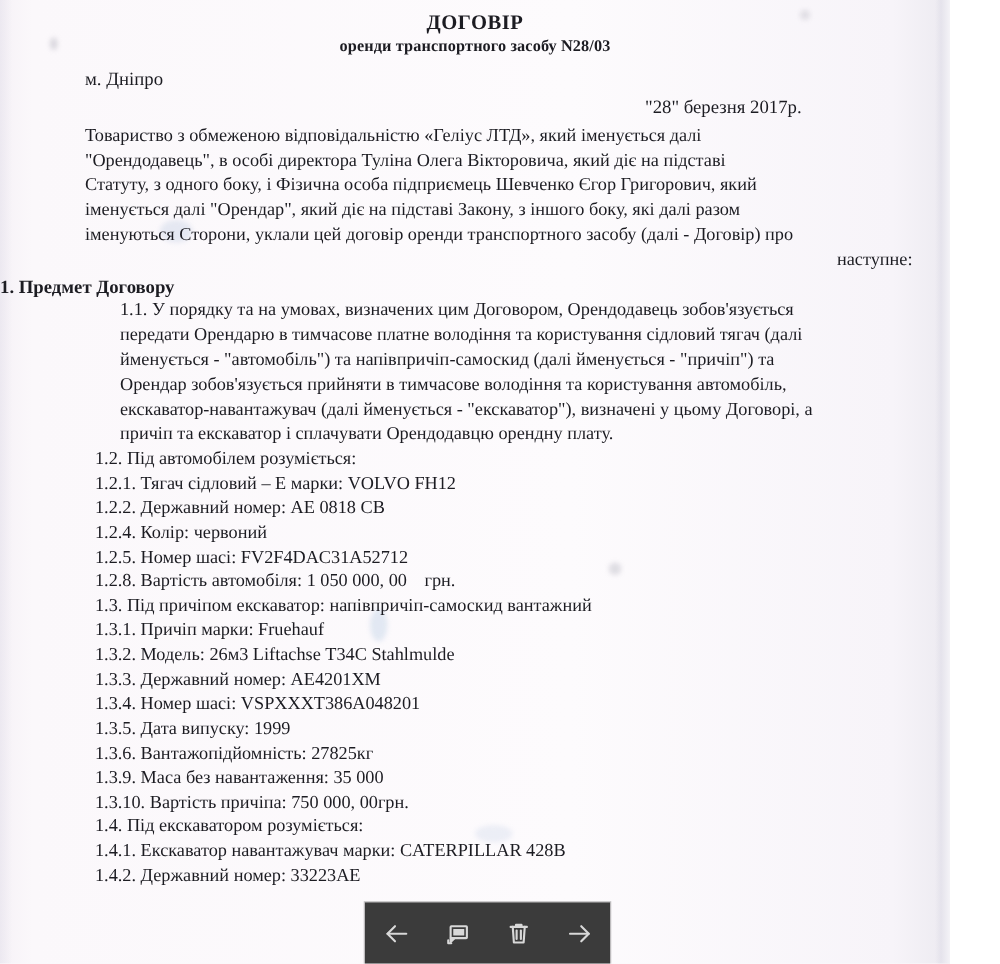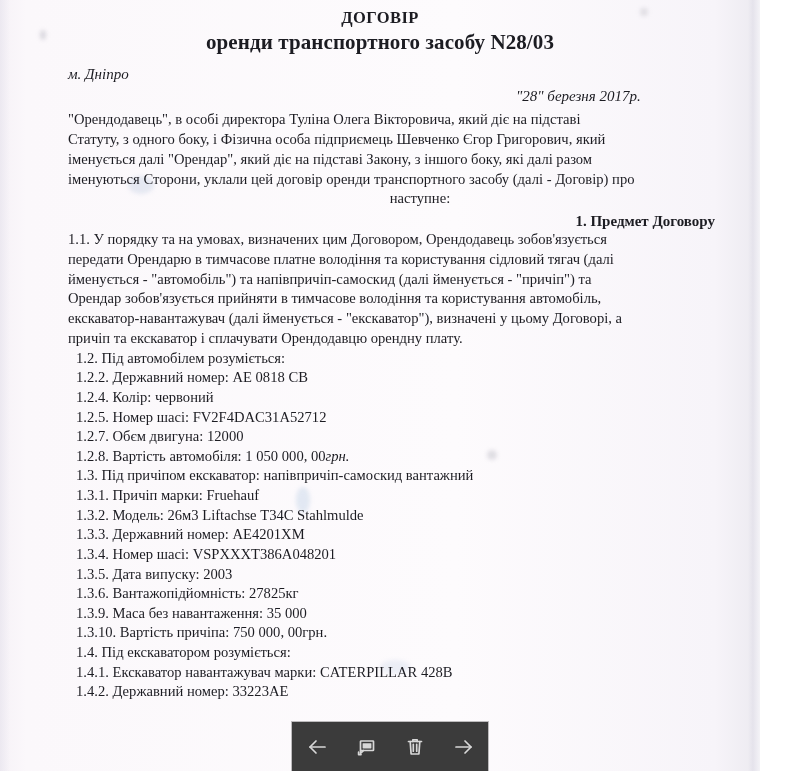--- a/index.html
+++ b/index.html
@@ -68,33 +68,32 @@
     text-align: center;
     margin-top: 9px;
   }
   .doc-title {
     font-size: 16.5px;
     font-weight: bold;
     letter-spacing: 0.4px;
     line-height: 1.15;
   }
   .doc-subtitle {
-    font-size: 21px;
+    font-size: 13px;
     font-weight: bold;
     letter-spacing: 0.1px;
     line-height: 1.3;
     margin-top: 1px;
   }
 
   
   .placedate {
     position: relative;
     height: 44px;
     margin-top: 10px;
-    font-style: italic;
   }
   .city {
     position: absolute;
     left: 68px;
     top: 0px;
     font-size: 15px;
   }
   .date {
     position: absolute;
     left: 516px;
@@ -104,55 +103,55 @@
 
   
   .preamble {
     margin: 0 30px 0 68px;
     font-size: 14.6px;
     line-height: 1.355;
     text-align: justify;
     text-justify: inter-word;
   }
   .preamble .last-line {
-    text-align: center;
+    text-align: right;
     margin-left: 42px;
   }
 
   
   .section-heading {
-    text-align: right;
+    text-align: left;
     font-size: 15px;
     font-weight: bold;
     margin-top: 4px;
     margin-bottom: 0px;
     padding-right: 45px;
   }
 
   
   .clause-block {
-    margin: 0 30px 0 68px;
+    margin: 0 30px 0 96px;
     font-size: 14.6px;
     line-height: 1.355;
     text-align: justify;
     text-justify: inter-word;
   }
   .clause-block .last-line { text-align: left; }
 
   
   .lines {
     margin: 0 0 0 76px;
     font-size: 14.6px;
     line-height: 1.345;
   }
   .line {
     white-space: nowrap;
   }
   .line .em {
-    font-style: italic;
+    padding-left: 14px;
   }
 
   
   .toolbar {
     position: absolute;
     left: 292px;
     top: 722px;
     width: 196px;
     height: 49px;
     background: #3b3b3b;
@@ -204,51 +203,52 @@
       <div class="doc-title">ДОГОВІР</div>
       <div class="doc-subtitle">оренди транспортного засобу N28/03</div>
     </div>
 
     <div class="placedate">
       <div class="city">м. Дніпро</div>
       <div class="date">"28" березня 2017р.</div>
     </div>
 
     <div class="preamble" id="preamble">
+        <div>Товариство з обмеженою відповідальністю «Геліус ЛТД», який іменується далі</div>
         <div>"Орендодавець", в особі директора Туліна Олега Вікторовича, який діє на підставі</div>
         <div>Статуту, з одного боку, і Фізична особа підприємець Шевченко Єгор Григорович, який</div>
         <div>іменується далі "Орендар", який діє на підставі Закону, з іншого боку, які далі разом</div>
         <div>іменуються Сторони, уклали цей договір оренди транспортного засобу (далі - Договір) про</div>
         <div class="last-line">наступне:</div>
       </div>
 
     <div class="section-heading">1. Предмет Договору</div>
 
     <div class="clause-block" id="clause11">
         <div>1.1. У порядку та на умовах, визначених цим Договором, Орендодавець зобов'язується</div>
         <div>передати Орендарю в тимчасове платне володіння та користування сідловий тягач (далі</div>
         <div>йменується - "автомобіль") та напівпричіп-самоскид (далі йменується - "причіп") та</div>
         <div>Орендар зобов'язується прийняти в тимчасове володіння та користування автомобіль,</div>
         <div>екскаватор-навантажувач (далі йменується - "екскаватор"), визначені у цьому Договорі, а</div>
         <div class="last-line">причіп та екскаватор і  сплачувати Орендодавцю орендну плату.</div>
       </div>
 
     <div class="lines" id="lines">
         <div class="line"><span>1.2. </span><span>Під автомобілем розуміється:</span></div>
+        <div class="line"><span>1.2.1. </span><span>Тягач сідловий – Е марки: VOLVO FH12</span></div>
         <div class="line"><span>1.2.2. </span><span>Державний номер: АЕ 0818 СВ</span></div>
         <div class="line"><span>1.2.4. </span><span>Колір: червоний</span></div>
         <div class="line"><span>1.2.5. </span><span>Номер шасі: FV2F4DAC31A52712</span></div>
-        <div class="line"><span>1.2.7. </span><span>Обєм двигуна: 12000</span></div>
         <div class="line"><span>1.2.8. </span><span>Вартість автомобіля: 1 050 000, 00</span><span class="em">грн.</span></div>
         <div class="line"><span>1.3. </span><span>Під причіпом екскаватор: напівпричіп-самоскид вантажний</span></div>
         <div class="line"><span>1.3.1. </span><span>Причіп марки: Fruehauf</span></div>
         <div class="line"><span>1.3.2. </span><span>Модель: 26м3 Liftachse Т34С Stahlmulde</span></div>
         <div class="line"><span>1.3.3. </span><span>Державний номер: АЕ4201ХМ</span></div>
         <div class="line"><span>1.3.4. </span><span>Номер шасі: VSPXXXT386A048201</span></div>
-        <div class="line"><span>1.3.5. </span><span>Дата випуску: 2003</span></div>
+        <div class="line"><span>1.3.5. </span><span>Дата випуску: 1999</span></div>
         <div class="line"><span>1.3.6. </span><span>Вантажопідйомність: 27825кг</span></div>
         <div class="line"><span>1.3.9. </span><span>Маса без навантаження: 35 000</span></div>
         <div class="line"><span>1.3.10. </span><span>Вартість причіпа: 750 000, 00грн.</span></div>
         <div class="line"><span>1.4. </span><span>Під екскаватором розуміється:</span></div>
         <div class="line"><span>1.4.1. </span><span>Екскаватор навантажувач марки: CATERPILLAR 428B</span></div>
         <div class="line"><span>1.4.2. </span><span>Державний номер: 33223АЕ</span></div>
       </div>
 
   </div>
 

